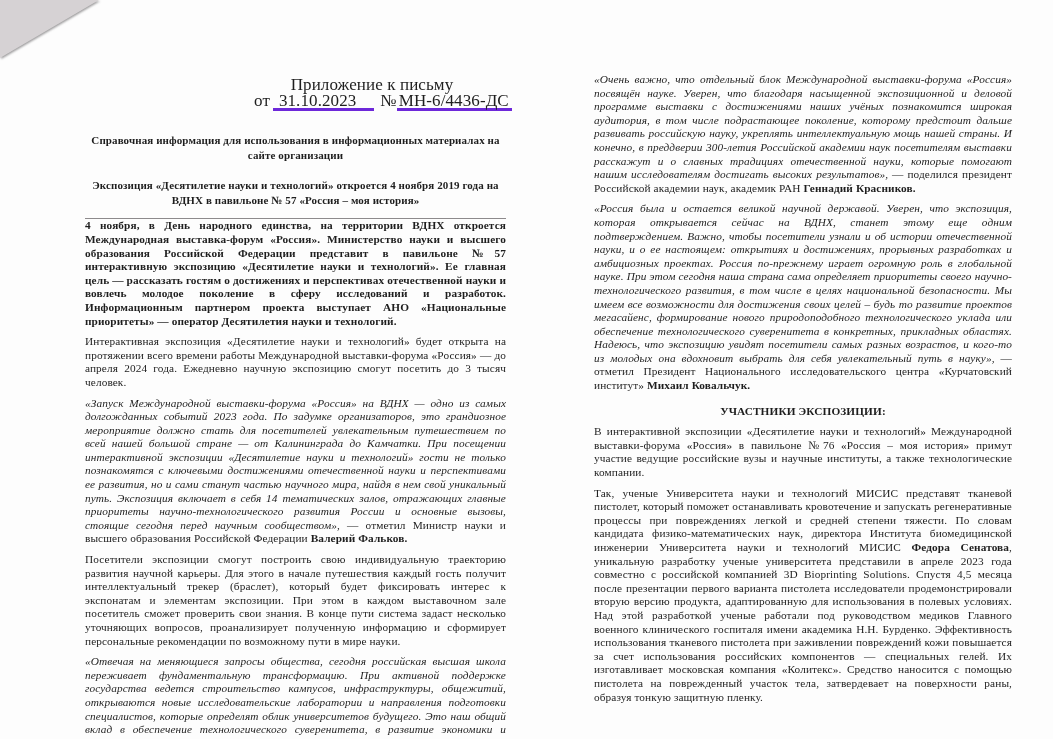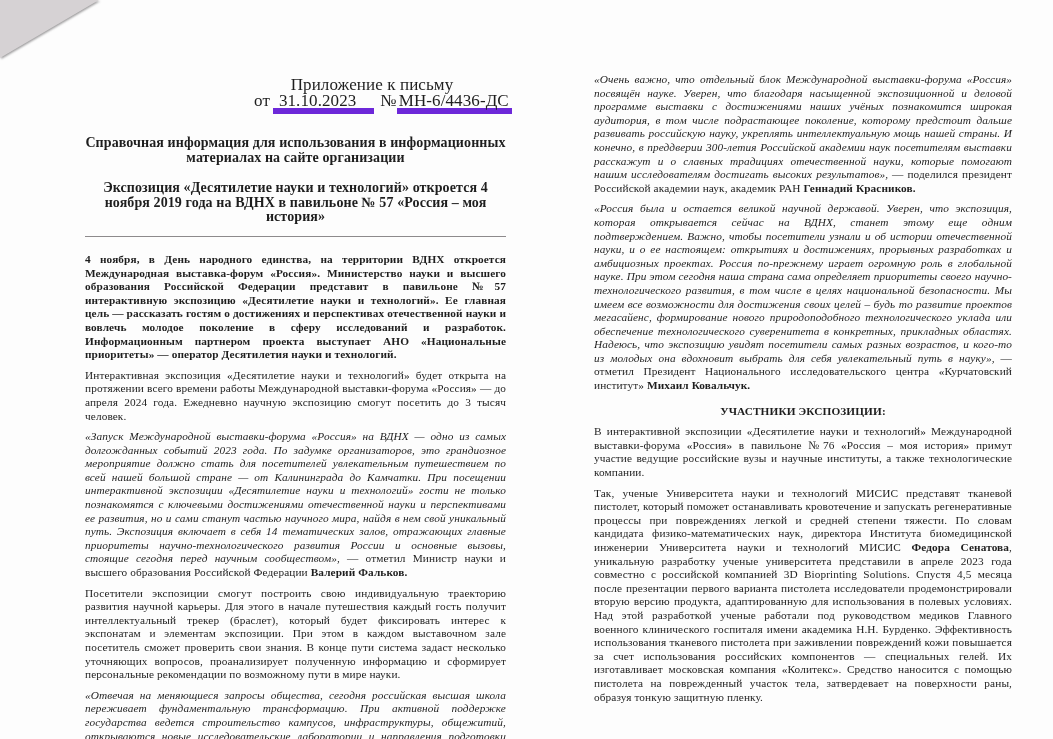--- a/index.html
+++ b/index.html
@@ -37,42 +37,42 @@
   .attach-block{
     width:236px;
     margin:18px 16px 0 auto;
     text-align:center;
     font-size:17px;
     line-height:14px;
   }
   .attach-line2{white-space:nowrap;margin-top:2px;}
   .u{
     display:inline-block;
-    border-bottom:6px solid #6d28d9;
+    border-bottom:3px solid #6d28d9;
     line-height:12px;
   }
   .u-date{padding:0 18px 1px 6px;margin-left:3px;}
   .u-num{padding:0 3px 1px 2px;}
   .nsign{margin-left:6px;}
 
   .title,.subtitle{
     text-align:center;
     font-weight:bold;
-    font-size:14px;
+    font-size:11px;
     line-height:14.6px;
   }
   .title{margin-top:22px;}
   .subtitle{margin-top:16px;}
 
   .paras{margin-top:11px;}
   .para{margin:0 0 7px 0;}
   .para.lead{
     font-weight:bold;
     border-top:1px solid #8d8a8c;
-    padding-top:16px;
+    padding-top:0;
   }
   .para.heading{
     font-weight:bold;
     text-align:center;
     margin-top:12px;
   }
   .b{font-weight:bold;}
   .i{font-style:italic;}
 </style>
 </head>

